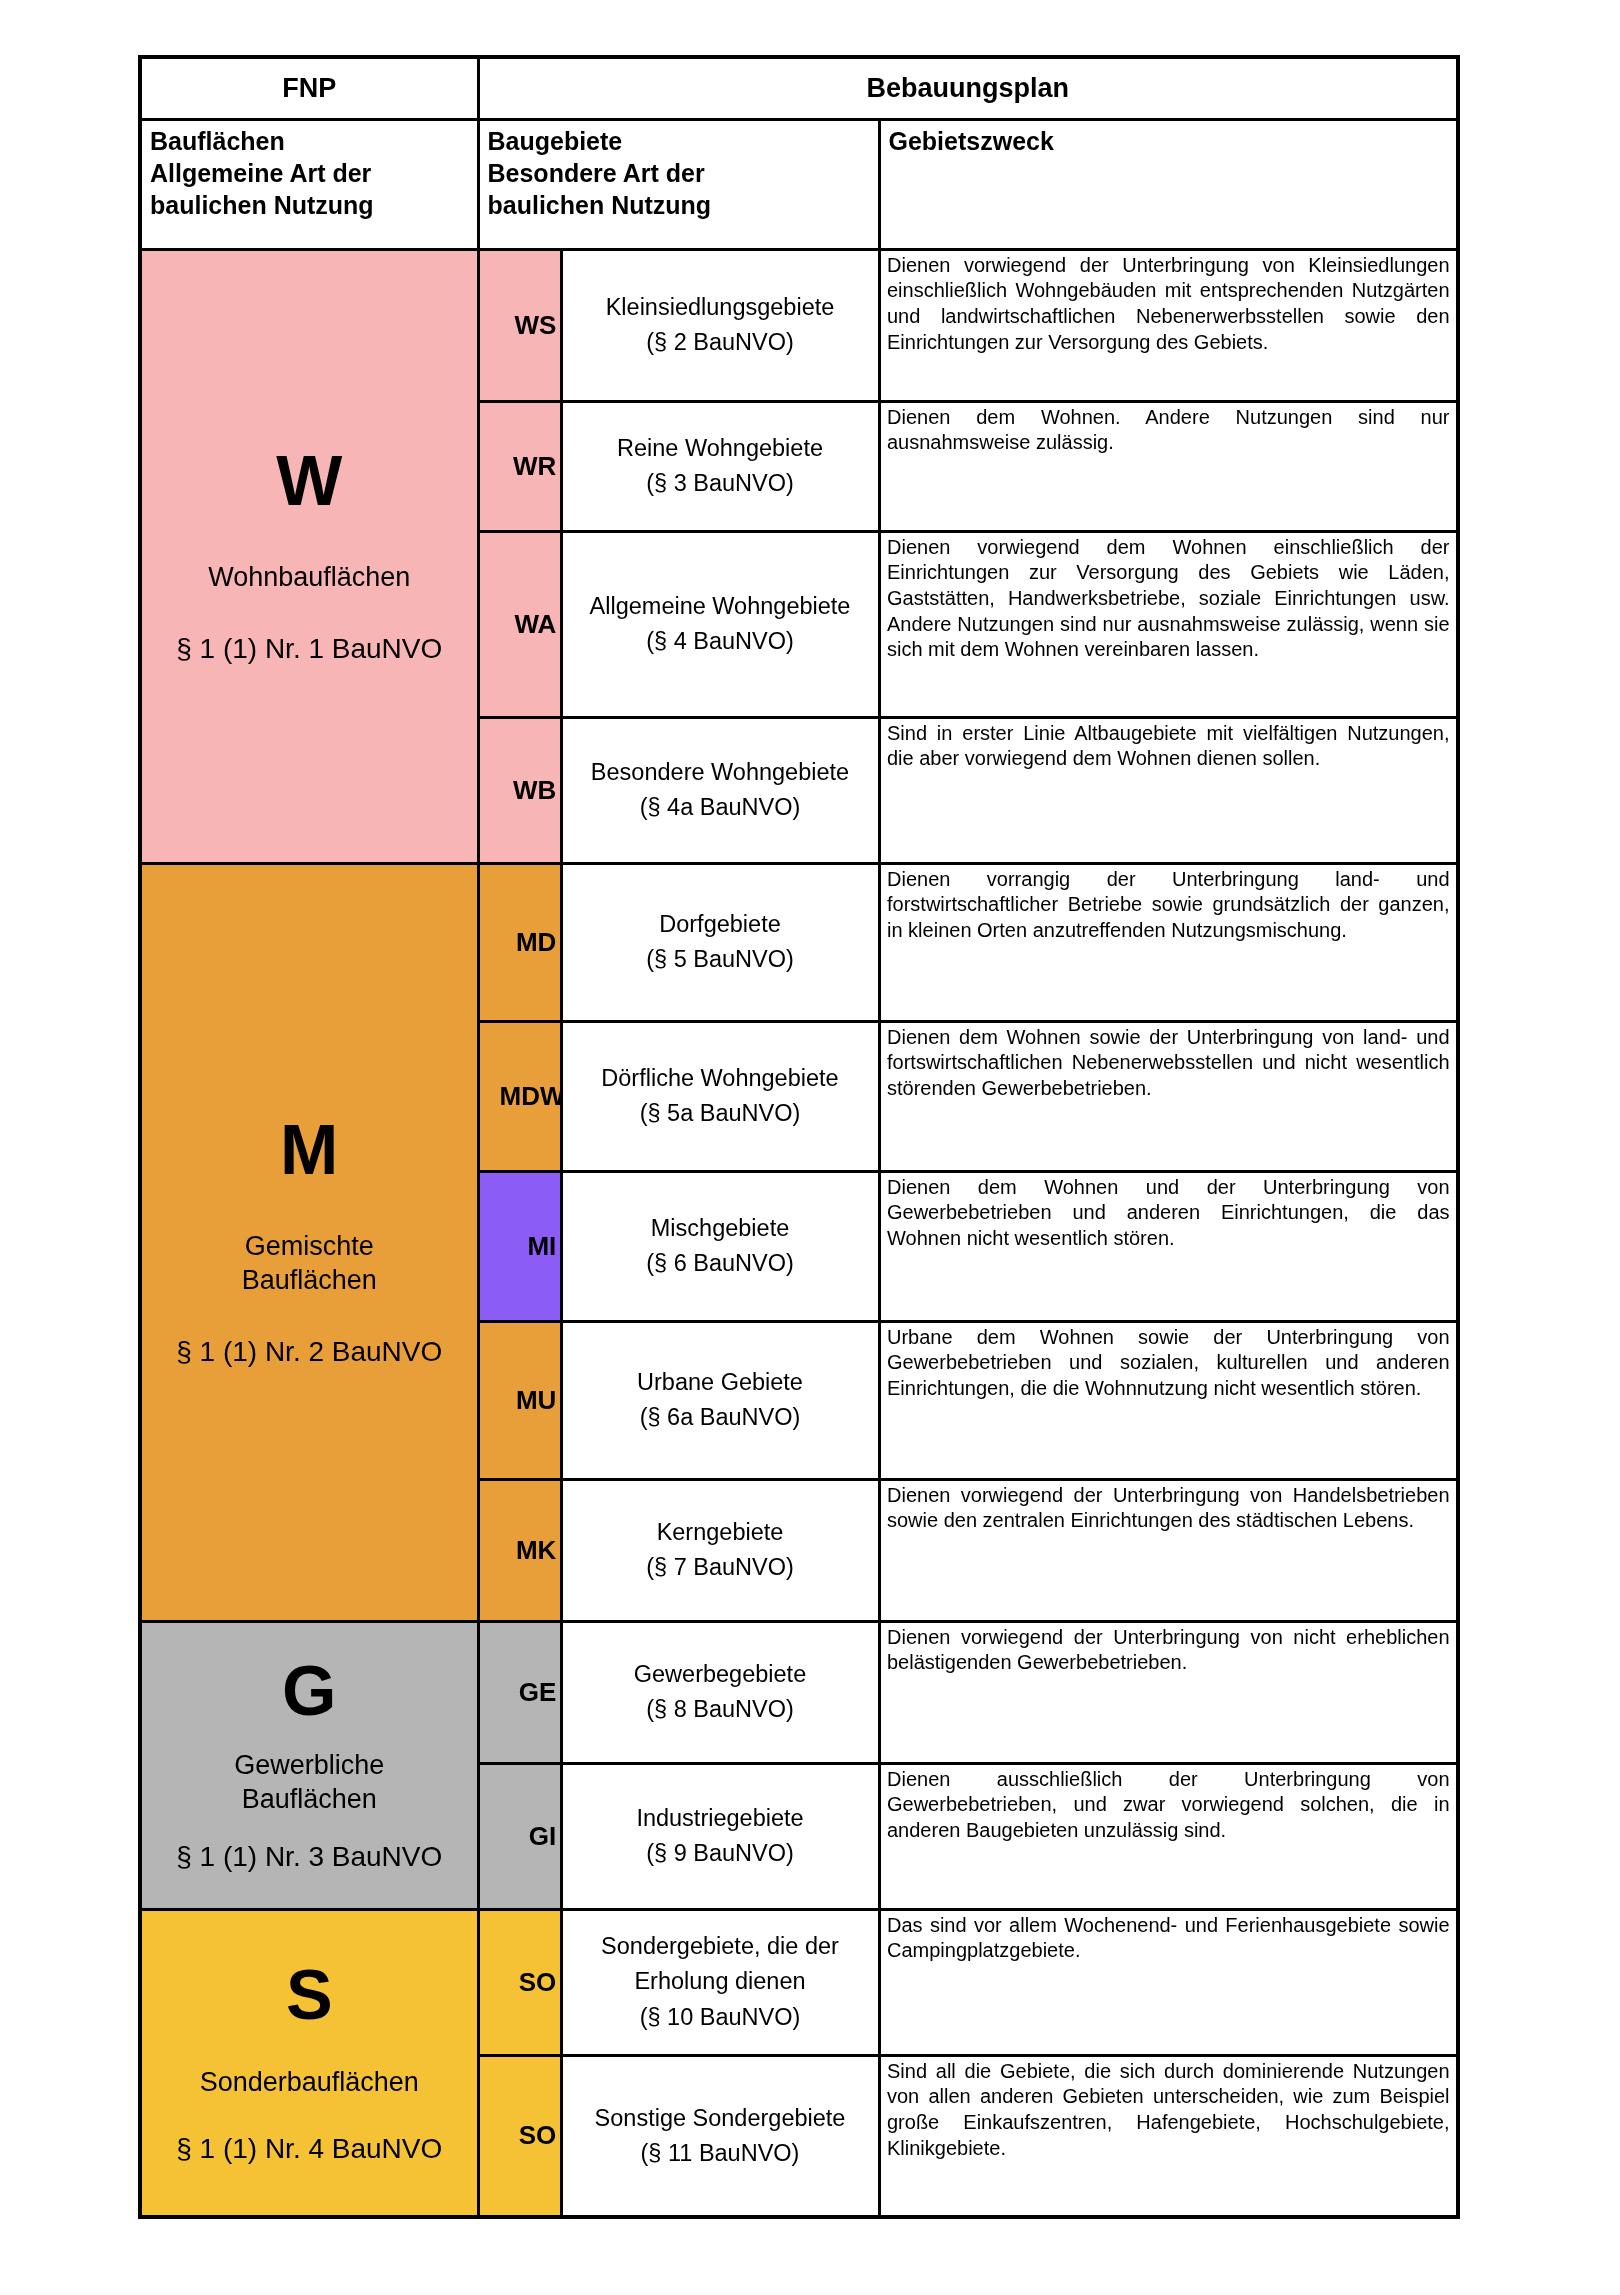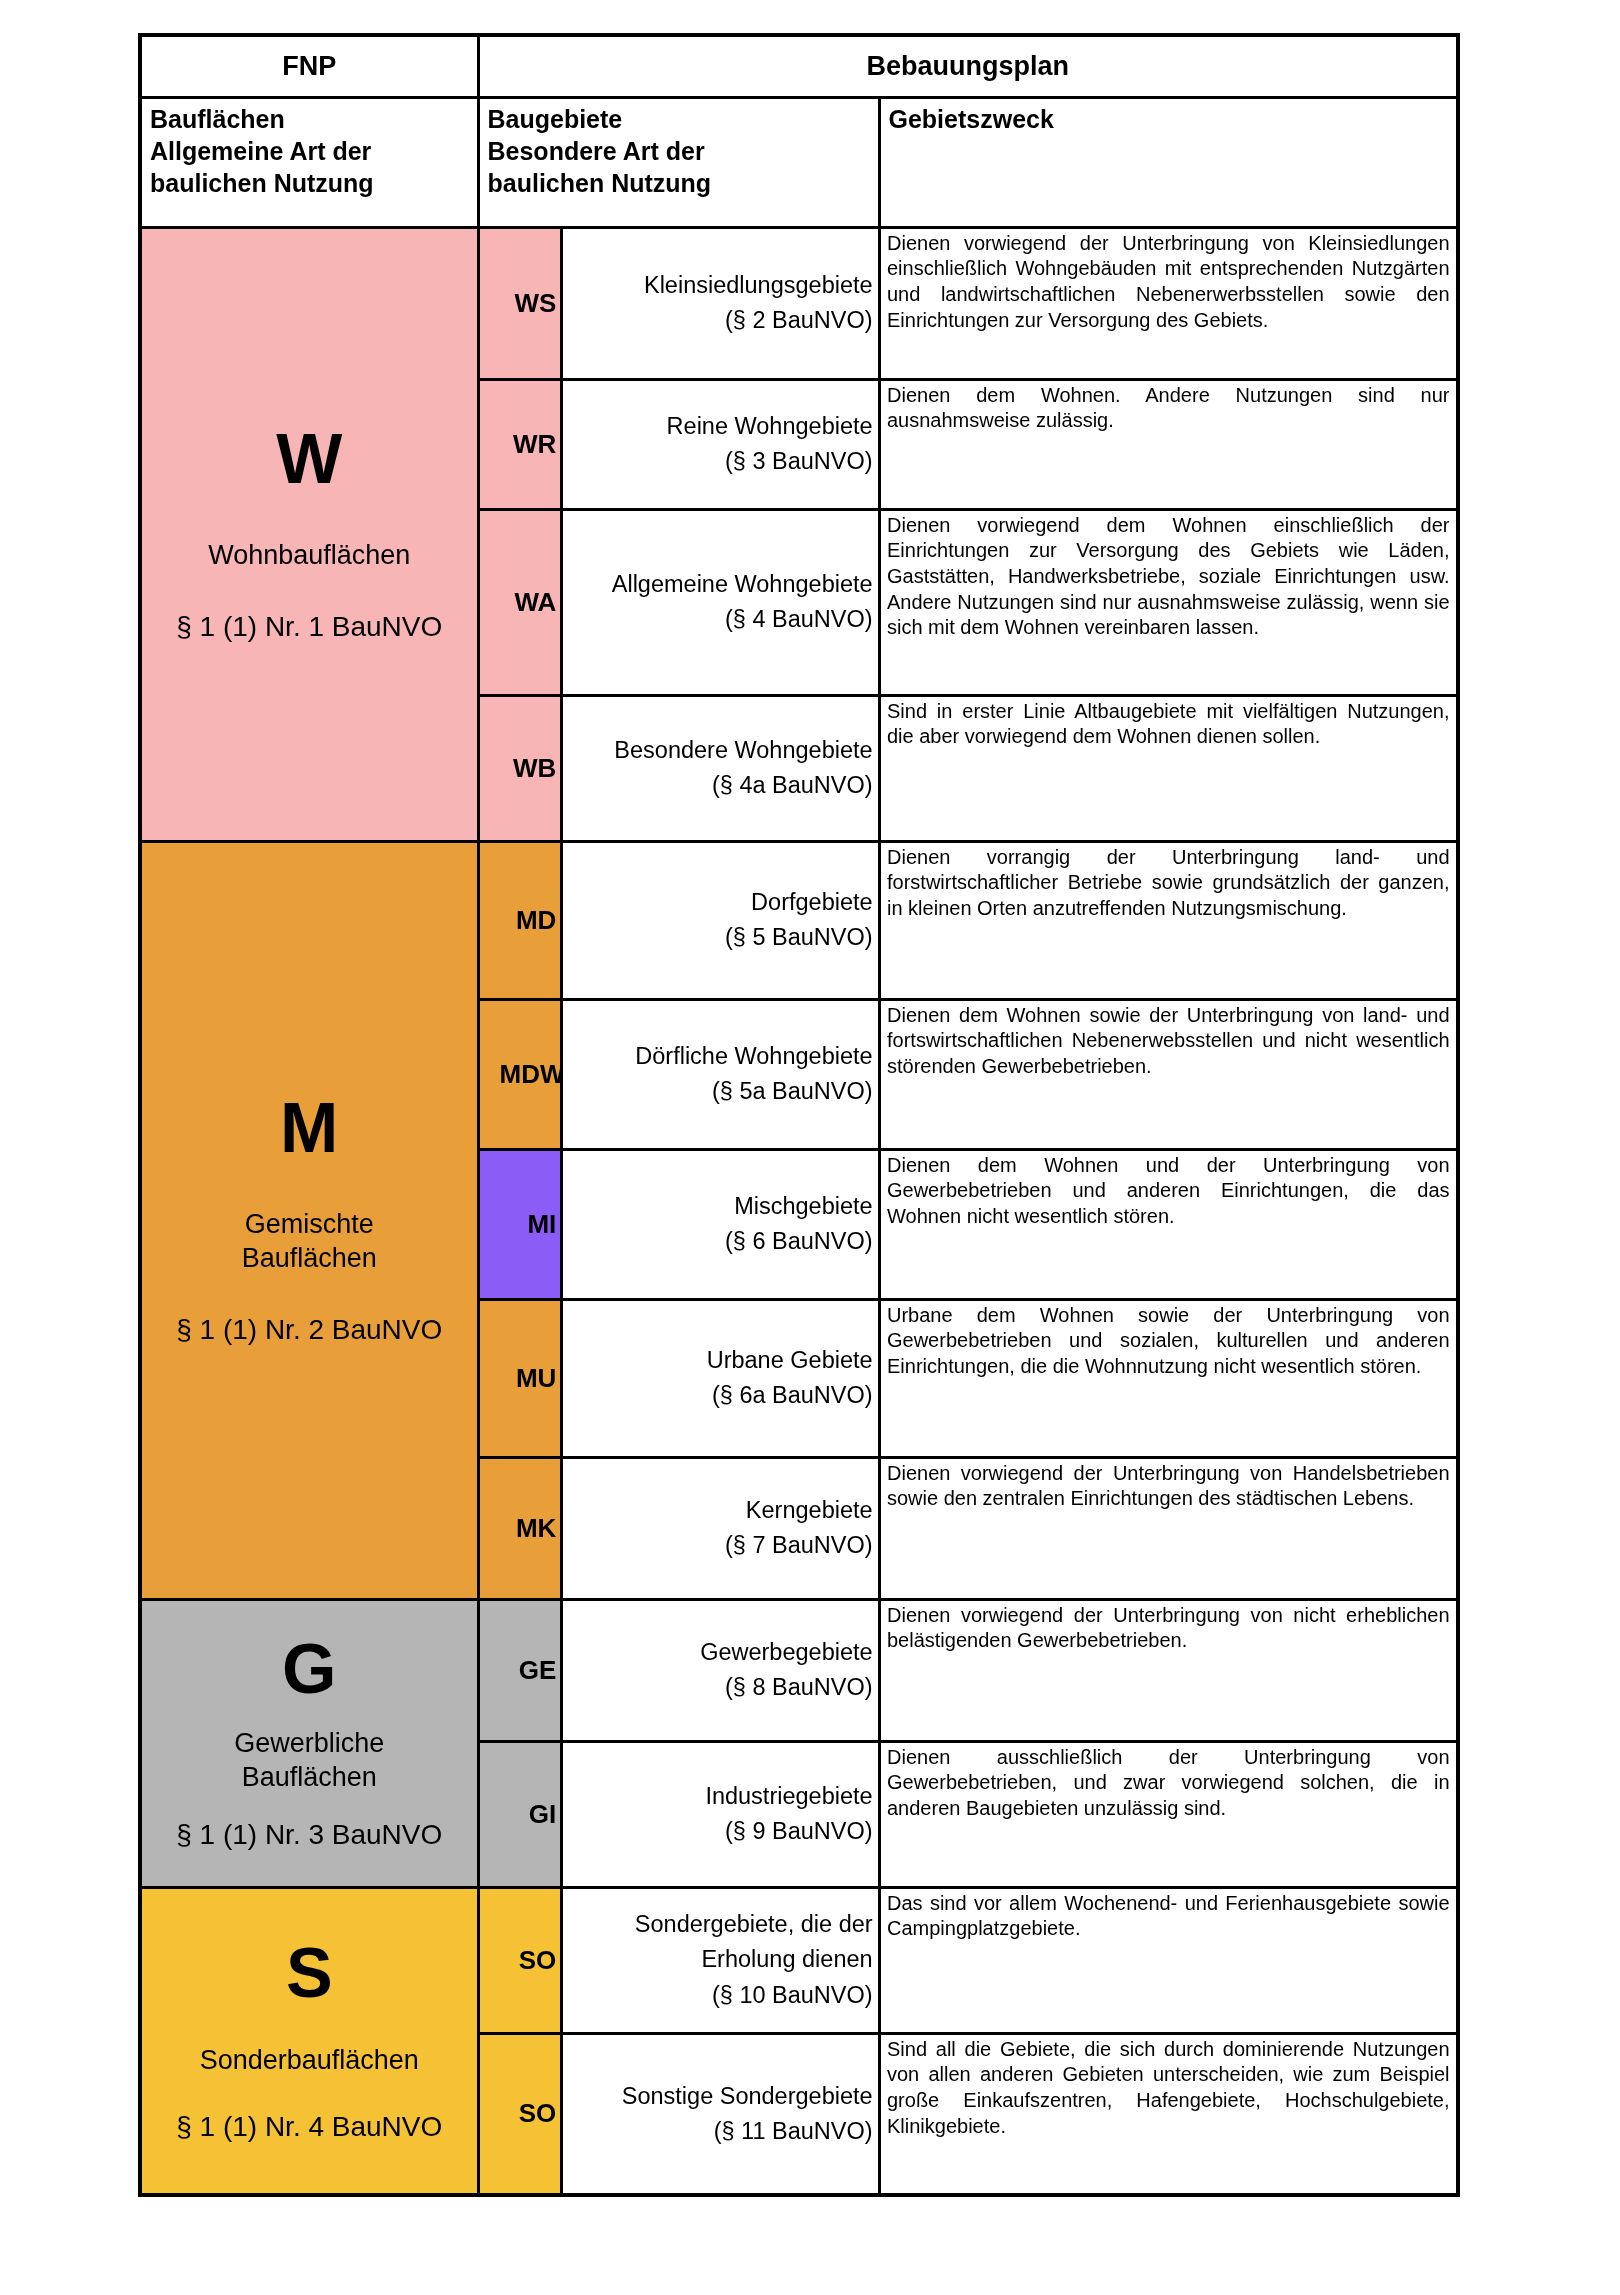--- a/index.html
+++ b/index.html
@@ -6,21 +6,21 @@
   html, body { margin: 0; padding: 0; }
   body {
     width: 1621px; height: 2295px;
     background: #ffffff;
     font-family: "Liberation Sans", sans-serif;
     color: #000;
   }
   .sheet { position: relative; width: 1621px; height: 2295px; overflow: hidden; }
 
   table.bau {
-    position: absolute; left: 138px; top: 33px;
+    position: absolute; left: 138px; top: 55px;
     border-collapse: collapse; table-layout: fixed;
     width: 1321px;
     border: 4.9px solid #000;
   }
   table.bau td { border: 3.2px solid #000; overflow: hidden; }
 
   .h1 {
     font-weight: bold; font-size: 27px;
     text-align: center; vertical-align: middle;
   }
@@ -35,21 +35,21 @@
   .section .letter { display: block; font-weight: bold; font-size: 70px; line-height: 1; margin-bottom: 45px; }
   .section .sname  { display: block; font-size: 27px; line-height: 1.25; margin-bottom: 37px; white-space: pre-line; }
   .section .slaw   { display: block; font-size: 28px; line-height: 1.2; }
   .code {
     font-weight: bold; font-size: 26px;
     text-align: right; vertical-align: middle;
     padding: 0 3.2px;
   }
   .gname {
     font-size: 23.5px; line-height: 1.5;
-    text-align: right; vertical-align: middle;
+    text-align: center; vertical-align: middle;
     white-space: pre-line; padding: 0 4.9px;
   }
   .desc {
     font-size: 20px; line-height: 1.28;
     text-align: justify; vertical-align: top;
     padding: 2.4px 6.5px 2.4px 6.5px;
   }
 </style>
 </head>
 <body>

